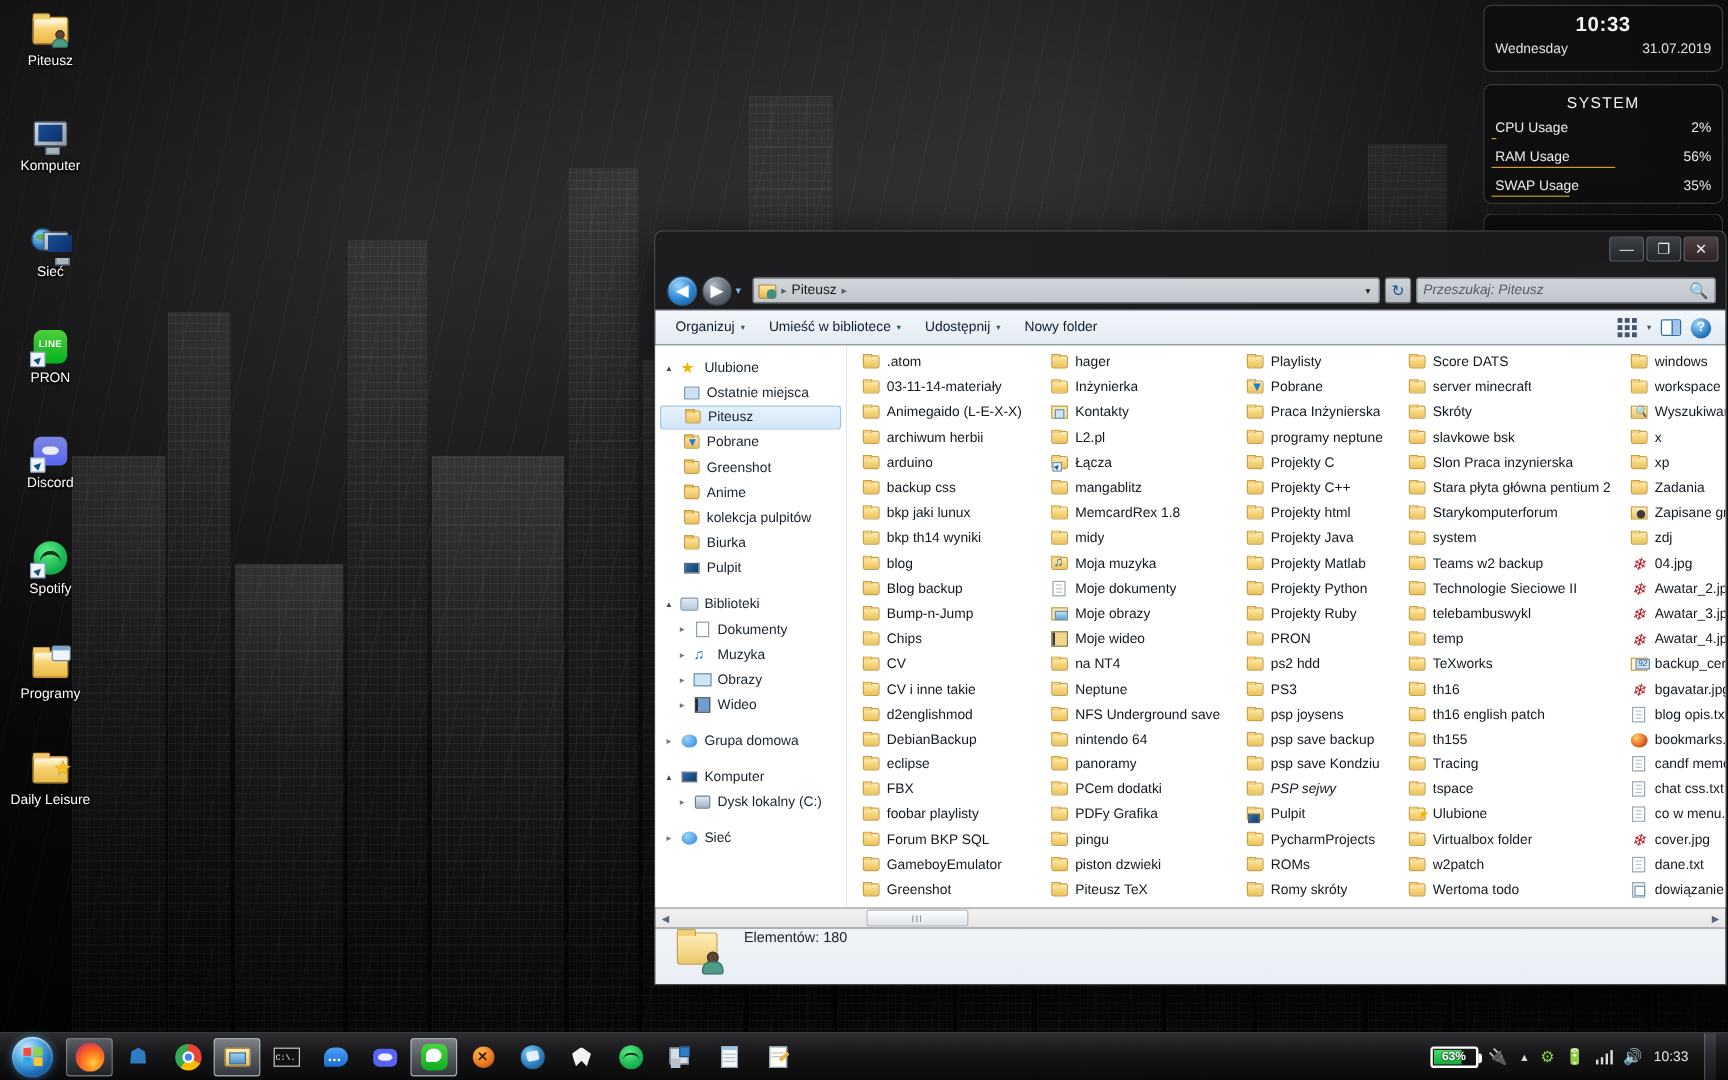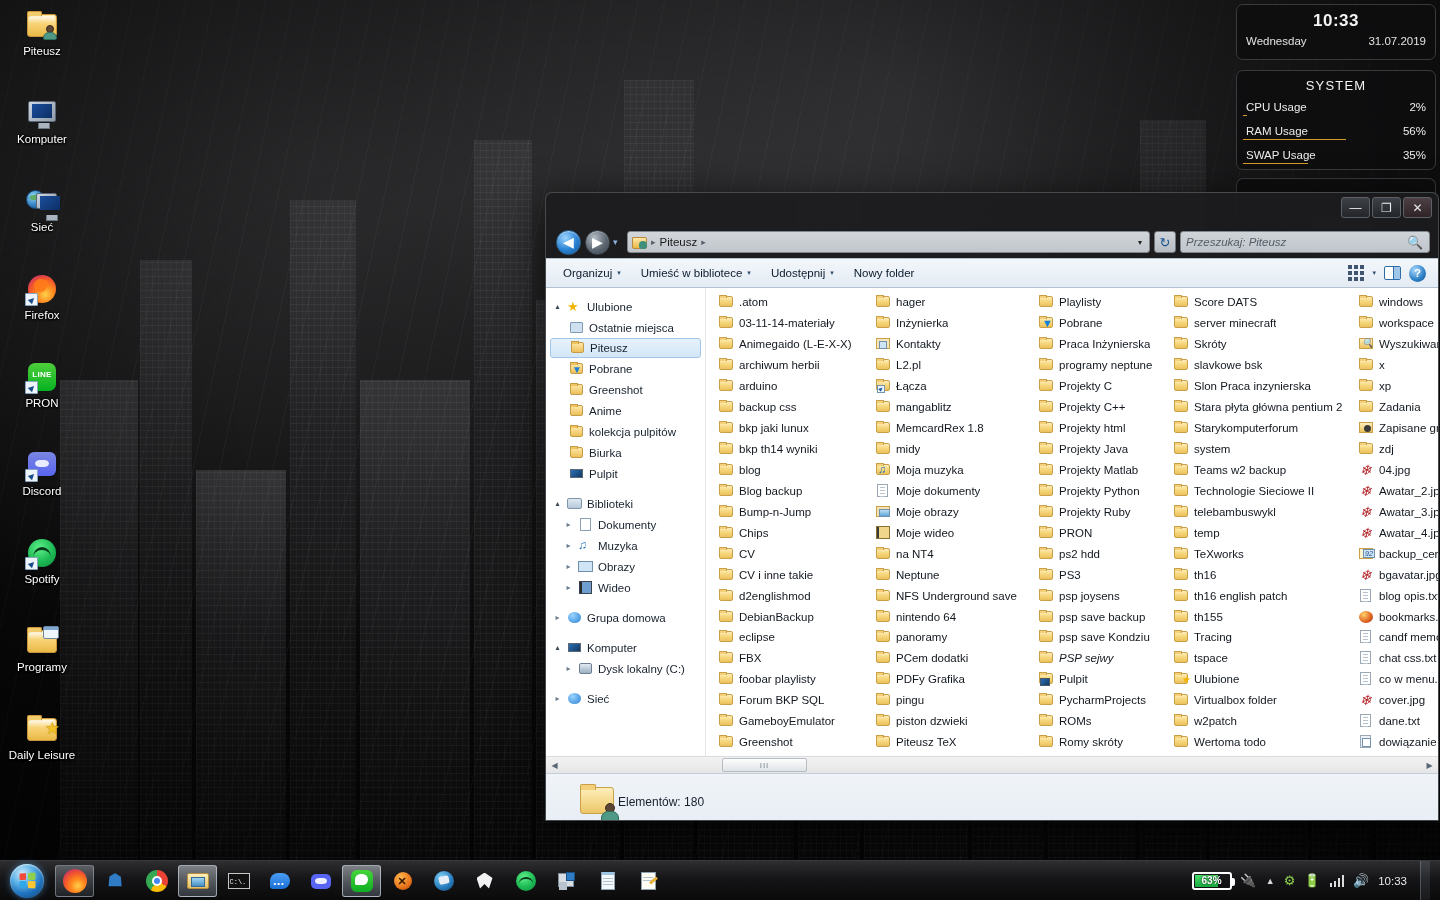--- a/index.html
+++ b/index.html
@@ -290,21 +290,21 @@
     border-top:1px solid #dcdcdc; display:flex; align-items:center; position:relative; }
   #hscroll .arrow{ width:17px; height:17px; display:flex;align-items:center;justify-content:center;
     font-size:8px; color:#5a6876; cursor:default; }
   #hthumb{ position:absolute; left:176px; width:85px; height:14px; top:1px;
     background:linear-gradient(180deg,#fdfdfd,#dfe3e7); border:1px solid #b5bcc3; border-radius:2px;
     display:flex; align-items:center; justify-content:center; color:#7d8893; font-size:8px; letter-spacing:1px;
     cursor:default; }
 
   
   #statusbar{ height:57px; background:linear-gradient(180deg,#f0f4f8,#e6edf4);
-    border-top:1px solid #c3cfdb; display:flex; align-items:center; padding-left:34px; }
+    border-top:1px solid #c3cfdb; display:flex; padding-left:18px; gap:18px; }
   .stat-icon{ width:38px; height:36px; position:relative; }
   .stat-icon .f{ position:absolute; left:0; top:3px; width:34px;height:27px;
     background:linear-gradient(180deg,#ffeebb,#ecc768); border:1px solid #c9a047; border-radius:2px 3px 3px 3px;}
   .stat-icon .f::before{ content:""; position:absolute; left:-1px; top:-4px; width:14px;height:5px;
     background:#f3d079; border:1px solid #c9a047; border-bottom:none; border-radius:2px 2px 0 0;}
   .stat-icon .p{ position:absolute; right:1px; bottom:0px; width:16px;height:17px;}
   .stat-icon .p::before{ content:""; position:absolute; left:4px; top:0; width:8px;height:8px;
     border-radius:50%; background:#5c4534; border:1px solid #3e2e22;}
   .stat-icon .p::after{ content:""; position:absolute; left:0px; top:8px; width:16px;height:9px;
     border-radius:7px 7px 2px 2px; background:#4f9a86; border:1px solid #2f6b5c;}
@@ -400,27 +400,20 @@
 
     <div class="desk-icon" style="margin-top:10px;">
       <div class="glyph">
         <div class="ic-globe" style="left:1px;top:6px;"></div>
         <div class="ic-monitor" style="left:11px;top:9px;width:21px;height:16px;"></div>
       </div>
       <div class="lbl">Sieć</div>
     </div>
 
 
-    <div class="desk-icon" style="margin-top:10px;">
-      <div class="glyph">
-        <div class="ic-firefox"></div>
-          <div class="shortcut-arrow"></div>
-      </div>
-      <div class="lbl">Firefox</div>
-    </div>
 
     <div class="desk-icon" style="margin-top:10px;">
       <div class="glyph">
         <div class="ic-line"></div>
           <div class="shortcut-arrow"></div>
       </div>
       <div class="lbl">PRON</div>
     </div>
 
     <div class="desk-icon" style="margin-top:10px;">

